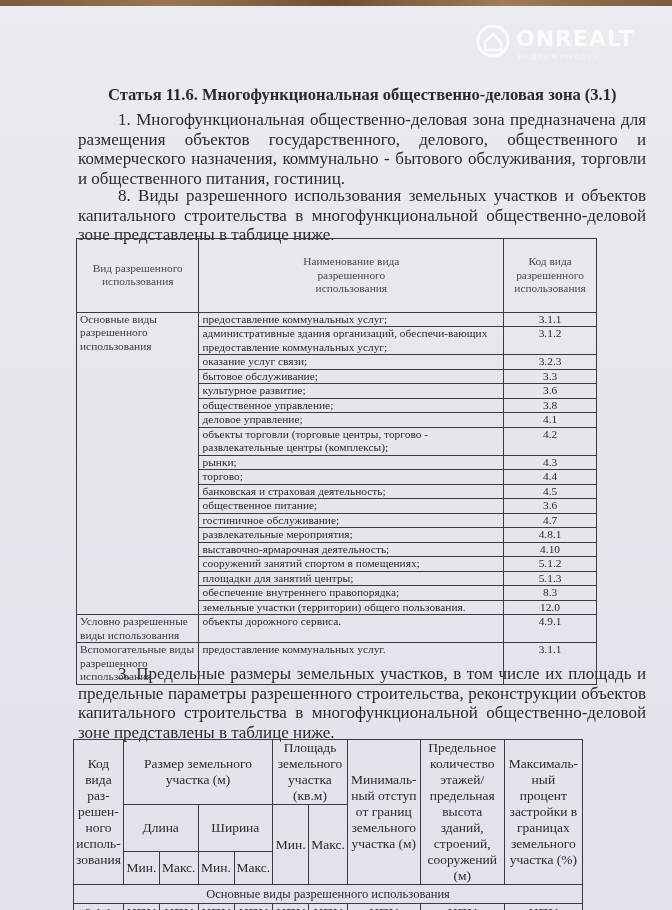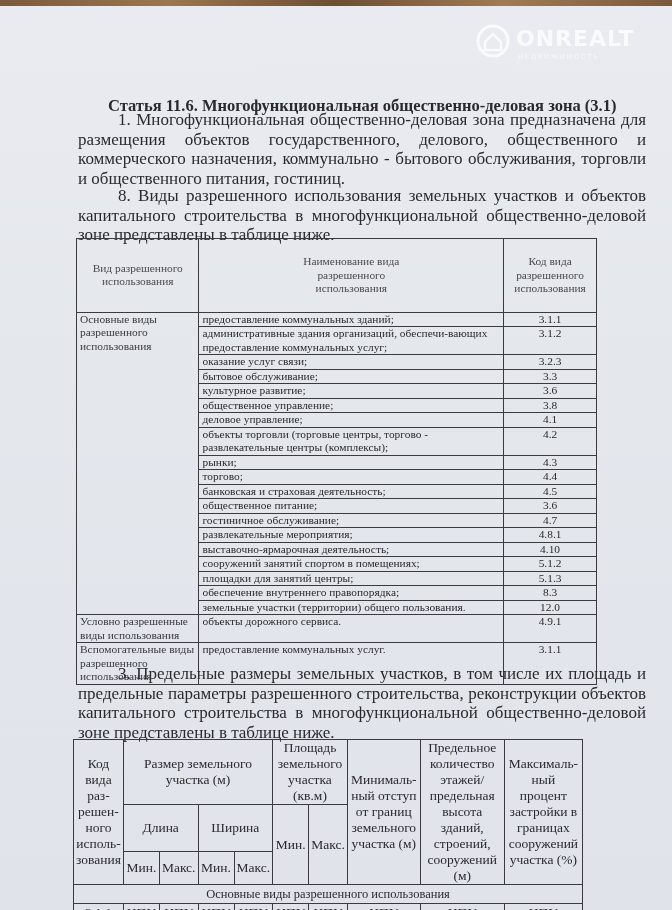--- a/index.html
+++ b/index.html
@@ -19,21 +19,21 @@
   }
   .watermark {
     position:absolute; left:476px; top:24px; width:190px; height:40px;
     color:rgba(255,255,255,0.75);
   }
   .wm-logo { position:absolute; left:0; top:0; width:34px; height:34px; }
   .wm-text { position:absolute; left:40px; top:2px; font-family:"DejaVu Sans",sans-serif; font-weight:bold; font-size:22px; letter-spacing:1px; }
   .wm-sub { position:absolute; left:42px; top:29px; font-family:"DejaVu Sans",sans-serif; font-size:7px; letter-spacing:1.5px; opacity:.8; }
 
   .title {
-    position:absolute; left:108px; top:96px; font-weight:bold; font-size:16.5px; white-space:nowrap;
+    position:absolute; left:108px; top:85px; font-weight:bold; font-size:16.5px; white-space:nowrap;
   }
   .para {
     position:absolute; left:78px; width:568px; font-size:17px; line-height:19.7px; text-align:justify;
     text-align-last:left;
   }
   .para .ind { display:inline-block; width:40px; }
   #p1 { top:110px; }
   #p2 { top:186px; }
   #p3 { top:664px; }
 
@@ -75,21 +75,21 @@
   <thead>
     <tr>
       <th style="width:128px">Вид разрешенного использования</th>
       <th style="padding:16px 90px">Наименование вида разрешенного использования</th>
       <th style="width:84px">Код вида разрешенного использования</th>
     </tr>
   </thead>
   <tbody id="t1-body">
       <tr>
         <td class="kind" rowspan="19">Основные виды разрешенного использования</td>
-        <td class="name">предоставление коммунальных зданий;</td>
+        <td class="name">предоставление коммунальных услуг;</td>
         <td class="code">3.1.1</td>
       </tr>
       <tr>
         <td class="name">административные здания организаций, обеспечи-вающих предоставление коммунальных услуг;</td>
         <td class="code">3.1.2</td>
       </tr>
       <tr>
         <td class="name">оказание услуг связи;</td>
         <td class="code">3.2.3</td>
       </tr>
@@ -173,21 +173,21 @@
 <div class="para" id="p3"><span class="ind"></span><span>3. Предельные размеры земельных участков, в том числе их площадь и предельные параметры разрешенного строительства, реконструкции объектов капитального строительства в многофункциональной общественно-деловой зоне представлены в таблице ниже.</span></div>
 
 <table id="t2">
   <thead>
     <tr>
       <th rowspan="3" style="width:44px">Код вида раз- решен- ного исполь- зования</th>
       <th colspan="4">Размер земельного участка (м)</th>
       <th colspan="2">Площадь земельного участка (кв.м)</th>
       <th rowspan="3" style="width:72px">Минималь- ный отступ от границ земельного участка (м)</th>
       <th rowspan="3" style="width:96px">Предельное количество этажей/ предельная высота зданий, строений, сооружений (м)</th>
-      <th rowspan="3" style="width:80px">Максималь- ный процент застройки в границах сооружений участка (%)</th>
+      <th rowspan="3" style="width:80px">Максималь- ный процент застройки в границах земельного участка (%)</th>
     </tr>
     <tr>
       <th colspan="2" style="height:30px">Длина</th>
       <th colspan="2">Ширина</th>
       <th rowspan="2">Мин.</th>
       <th rowspan="2">Макс.</th>
     </tr>
     <tr>
       <th style="height:32px">Мин.</th>
       <th>Макс.</th>

